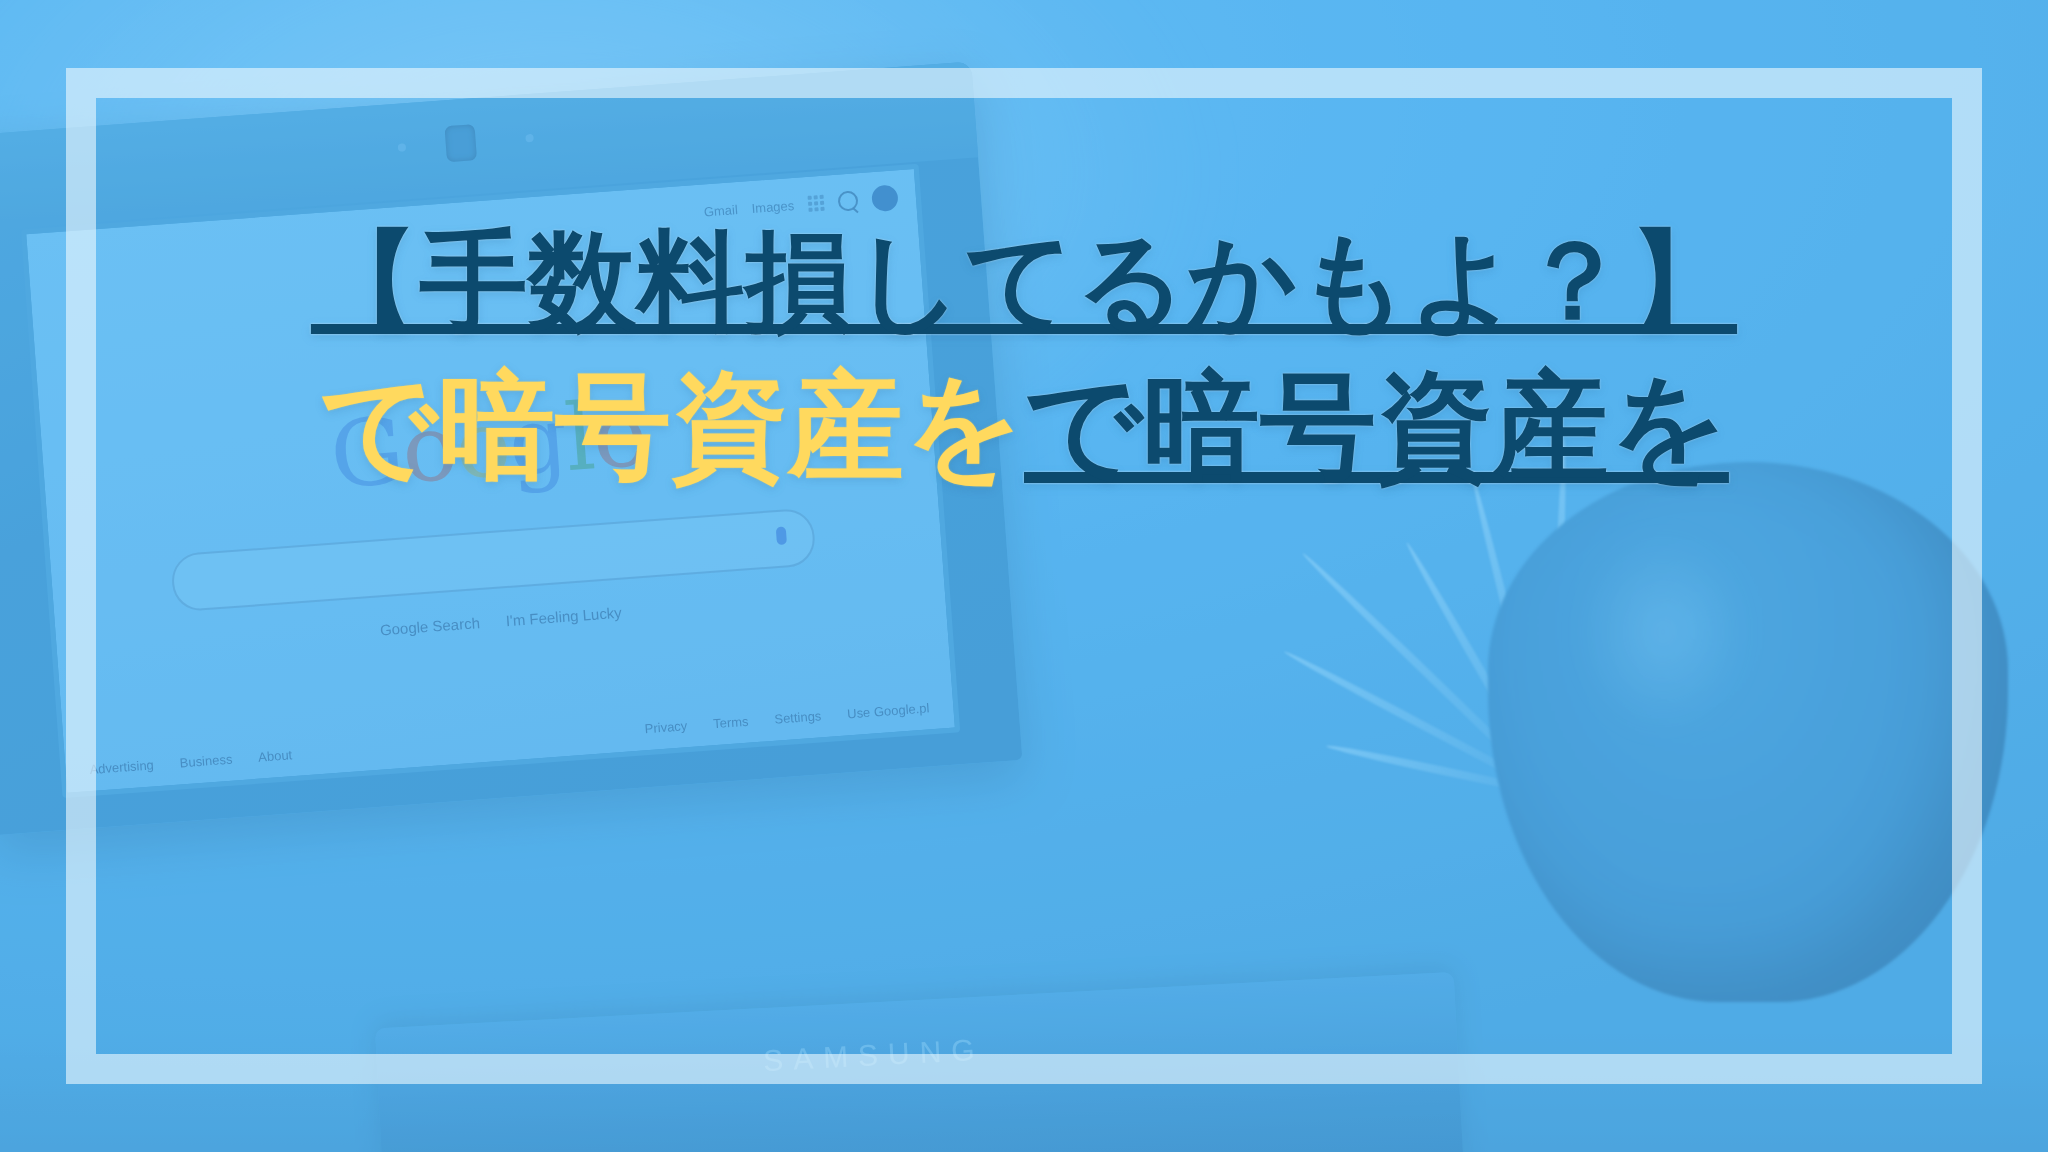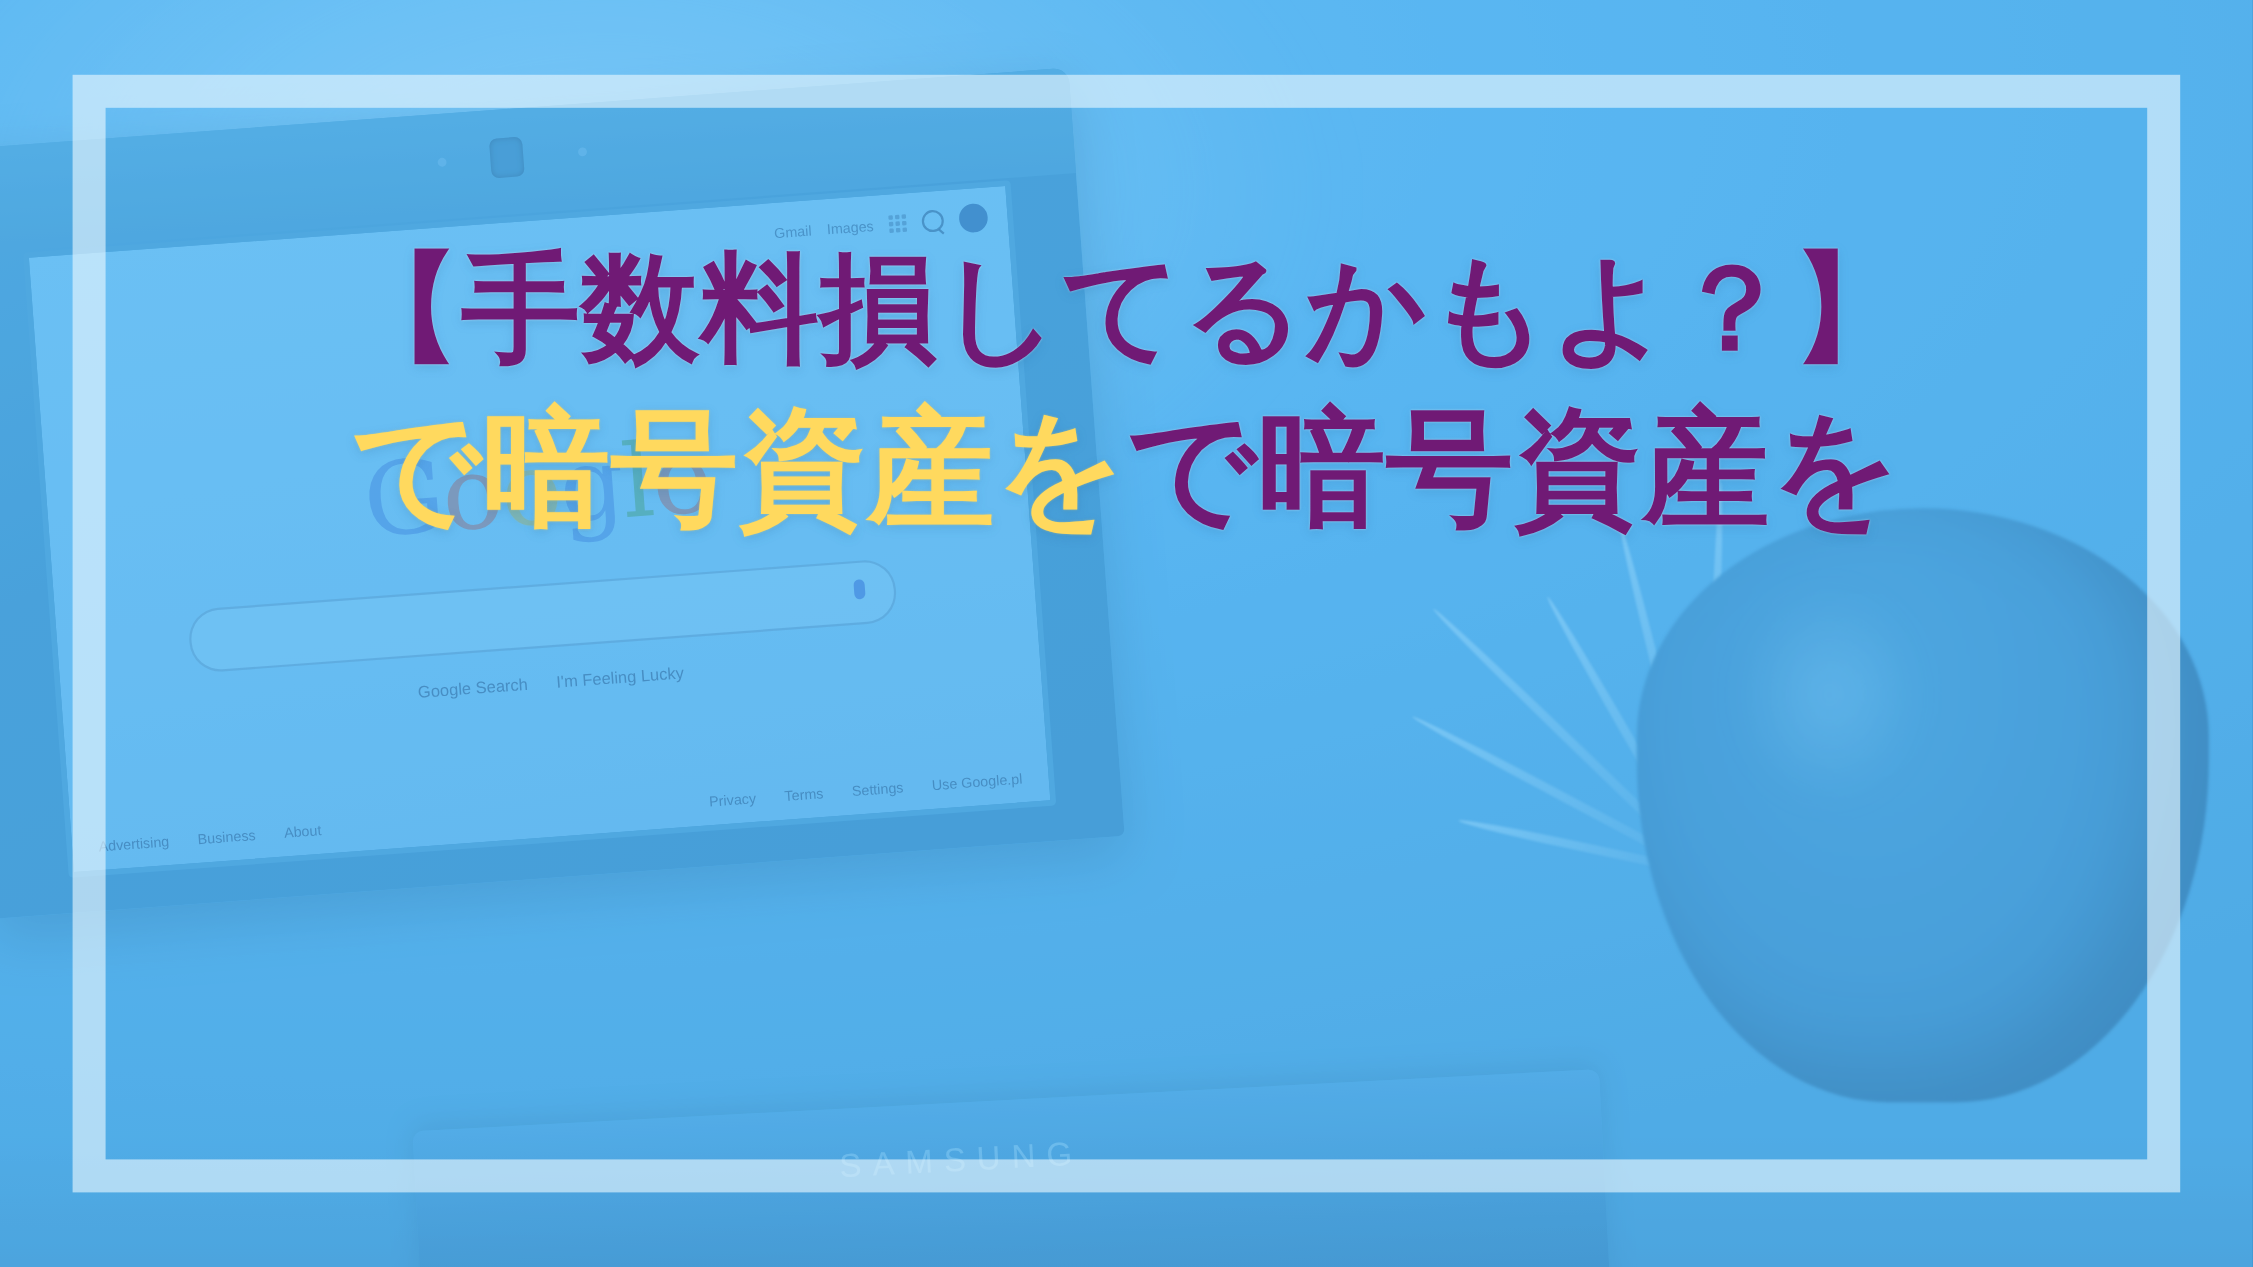--- a/index.html
+++ b/index.html
@@ -287,24 +287,25 @@
     user-select: none;
   }
   .line {
     display: block;
     letter-spacing: 0.005em;
   }
   .line1 { font-size: 108px; }
   .line2 { font-size: 116px; margin-top: 16px; }
   .line3 { font-size: 116px; margin-top: 14px; }
   .w {
-    color: #701a75;
+    color: #0c4a6e;
     text-shadow:
       0 0 2px rgba(255,255,255,.55),
       0 3px 10px rgba(40,110,160,.22);
+    text-decoration: underline;
   }
   .y {
     color: #ffd95e;
     text-shadow:
       0 0 2px rgba(255,217,94,.5),
       0 3px 10px rgba(40,110,160,.22);
   }
 </style>
 </head>
 <body>

